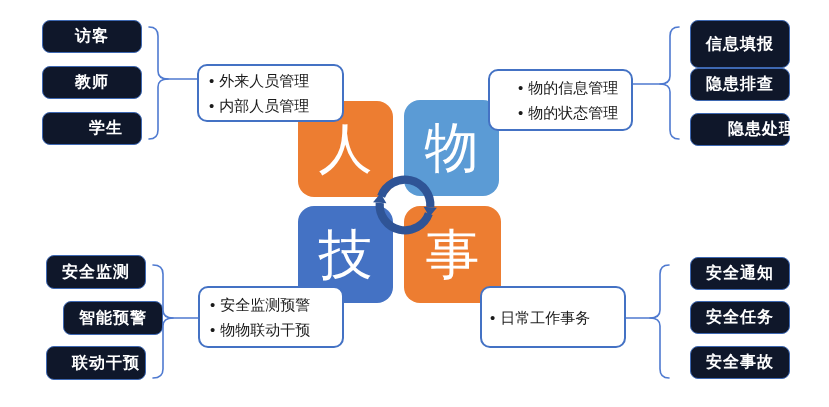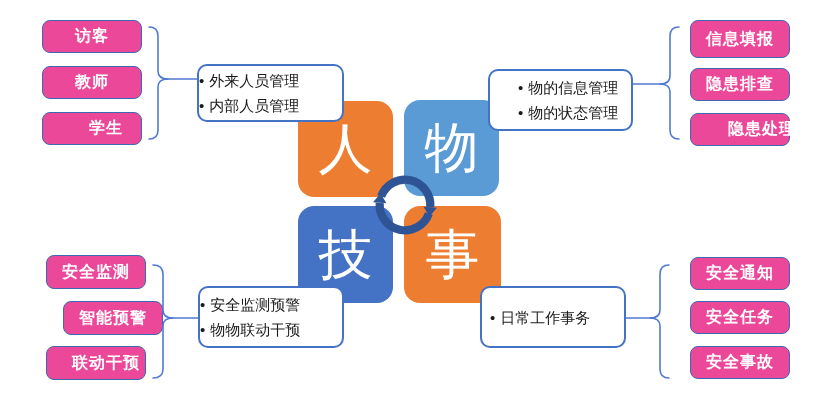--- a/index.html
+++ b/index.html
@@ -9,21 +9,21 @@
     height: 407px;
     background: #ffffff;
     overflow: hidden;
     font-family: "Liberation Sans", sans-serif;
   }
   
   .tag {
     position: absolute;
     width: 100px;
     height: 34px;
-    background: #ec4899;
+    background: #0f172a;
     border: 1px solid #3E68B2;
     border-radius: 8px;
     box-sizing: border-box;
     color: #ffffff;
     font-size: 16px;
     font-weight: 700;
     letter-spacing: 1px;
     display: flex;
     align-items: center;
     justify-content: center;
@@ -51,20 +51,21 @@
   
   .wbox {
     position: absolute;
     background: #ffffff;
     border: 2px solid #4472C4;
     border-radius: 10px;
     box-sizing: border-box;
     display: flex;
     flex-direction: column;
     justify-content: center;
+    padding-left: 10px;
     z-index: 3;
   }
   .wbox.pad-r { padding-left: 28px; }
   .wbox .line {
     font-size: 15px;
     line-height: 25px;
     color: #1a1a1a;
     white-space: nowrap;
   }
   .wbox .line::before { content: "\2022"; margin-right: 5px; }
@@ -104,21 +105,21 @@
     <path d="M 14.4 38.3 A 40 40 0 0 1 91.8 55.5"></path>
     <polygon points="102.3,56.4 81.3,54.6 90.5,70.4"></polygon>
     <path d="M 89.6 65.7 A 40 40 0 0 1 12.2 48.5"></path>
     <polygon points="1.7,47.6 22.7,49.4 13.5,33.6"></polygon>
   </svg>
 
   <div class="tag" style="left:42px; top:20px; height:33px;">访客</div>
   <div class="tag" style="left:42px; top:66px; height:33px;">教师</div>
   <div class="tag" style="left:42px; top:112px; height:33px;padding-left:28px;">学生</div>
 
-  <div class="tag" style="left:690px; top:20px; height:38px;">信息填报</div>
+  <div class="tag" style="left:690px; top:20px; height:48px;">信息填报</div>
   <div class="tag" style="left:690px; top:68px; height:33px;">隐患排查</div>
   <div class="tag" style="left:690px; top:113px; height:33px;padding-left:44px;">隐患处理</div>
 
   <div class="tag" style="left:46px; top:255px;">安全监测</div>
   <div class="tag" style="left:46px; top:301px;margin-left:17px;">智能预警</div>
   <div class="tag" style="left:46px; top:346px;padding-left:20px;">联动干预</div>
 
   <div class="tag" style="left:690px; top:257px; height:33px;">安全通知</div>
   <div class="tag" style="left:690px; top:301px; height:33px;">安全任务</div>
   <div class="tag" style="left:690px; top:346px; height:33px;">安全事故</div>

